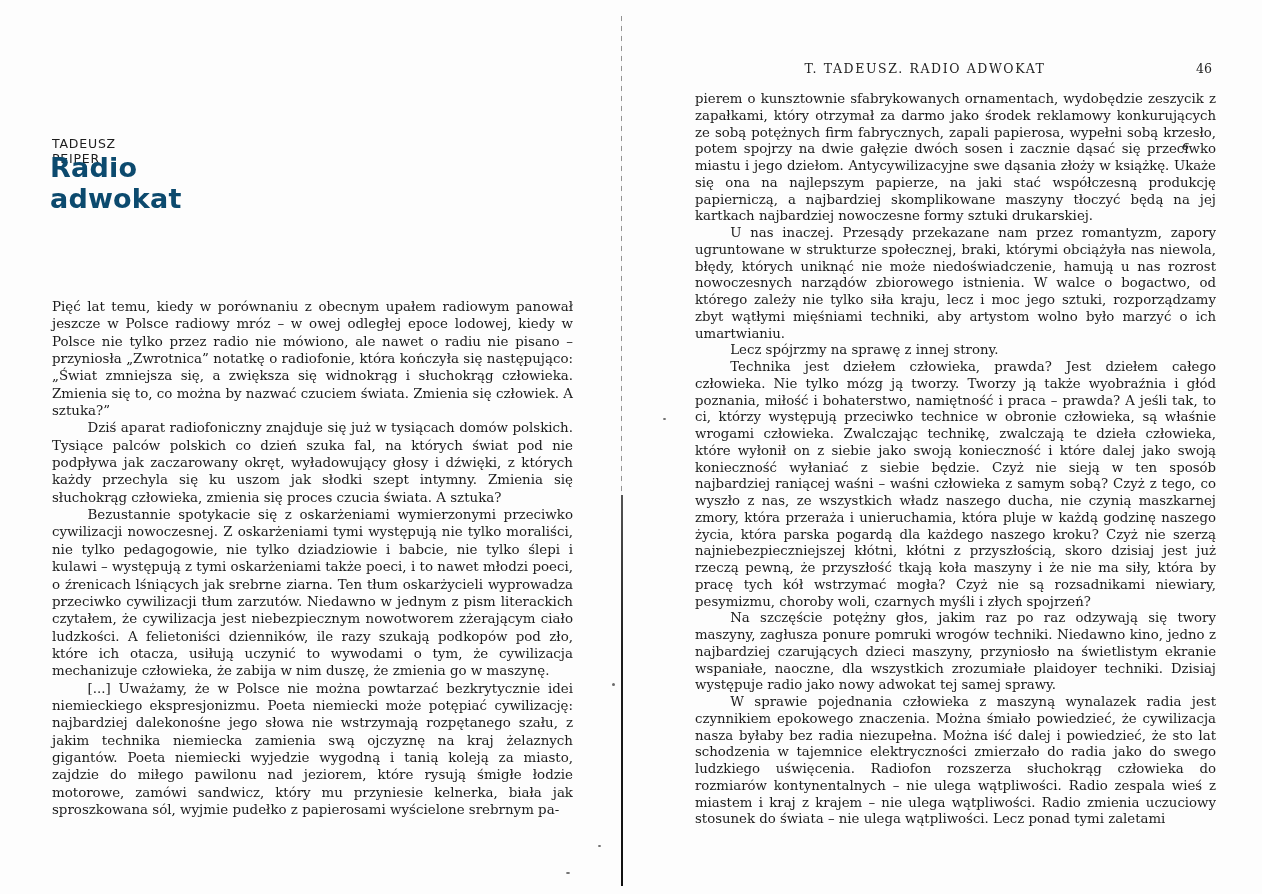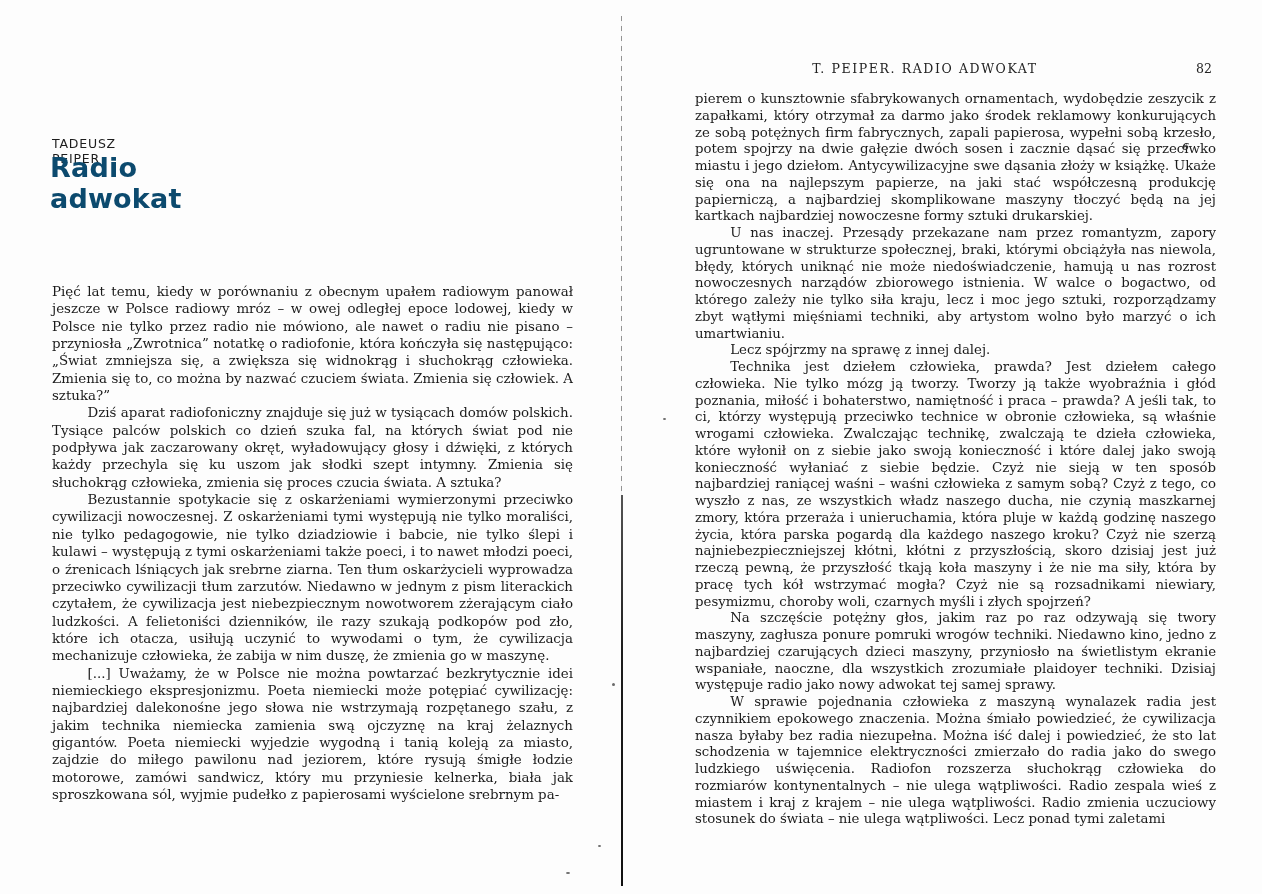--- a/index.html
+++ b/index.html
@@ -24,21 +24,21 @@
     margin-top: 39px;
   }
   .book-title {
     position: absolute; left: 50px; top: 134px;
     font-family: "DejaVu Sans", sans-serif;
     font-weight: 700; font-size: 27px;
     letter-spacing: 0.2px; word-spacing: 7px;
     color: #0c4a6e;
   }
   .left-body {
-    position: absolute; left: 52px; top: 283px; width: 521px;
+    position: absolute; left: 52px; top: 298px; width: 521px;
     font-family: "DejaVu Serif", serif;
     font-size: 13.4px; line-height: 17.35px;
     text-align: justify;
   }
 
   
   .running-header {
     position: absolute; left: 695px; top: 61px; width: 460px;
     text-align: center;
     font-family: "DejaVu Serif", serif;
@@ -97,26 +97,26 @@
   <h1 class="book-title">Radio adwokat</h1>
   <div class="left-body">
       <p class="para"><span>Pięć lat temu, kiedy w porównaniu z obecnym upałem radiowym panował jeszcze w Polsce radiowy mróz – w owej odległej epoce lodowej, kiedy w Polsce nie tylko przez radio nie mówiono, ale nawet o radiu nie pisano – przyniosła „Zwrotnica” notatkę o radiofonie, która kończyła się następująco: „Świat zmniejsza się, a zwiększa się widnokrąg i słuchokrąg człowieka. Zmienia się to, co można by nazwać czuciem świata. Zmienia się człowiek. A sztuka?”</span></p>
       <p class="para indent"><span>Dziś aparat radiofoniczny znajduje się już w tysiącach domów polskich. Tysiące palców polskich co dzień szuka fal, na których świat pod nie podpływa jak zaczarowany okręt, wyładowujący głosy i dźwięki, z których każdy przechyla się ku uszom jak słodki szept intymny. Zmienia się słuchokrąg człowieka, zmienia się proces czucia świata. A sztuka?</span></p>
       <p class="para indent"><span>Bezustannie spotykacie się z oskarżeniami wymierzonymi przeciwko cywilizacji nowoczesnej. Z oskarżeniami tymi występują nie tylko moraliści, nie tylko pedagogowie, nie tylko dziadziowie i babcie, nie tylko ślepi i kulawi – występują z tymi oskarżeniami także poeci, i to nawet młodzi poeci, o źrenicach lśniących jak srebrne ziarna. Ten tłum oskarżycieli wyprowadza przeciwko cywilizacji tłum zarzutów. Niedawno w jednym z pism literackich czytałem, że cywilizacja jest niebezpiecznym nowotworem zżerającym ciało ludzkości. A felietoniści dzienników, ile razy szukają podkopów pod zło, które ich otacza, usiłują uczynić to wywodami o tym, że cywilizacja mechanizuje człowieka, że zabija w nim duszę, że zmienia go w maszynę.</span></p>
       <p class="para indent"><span>[...] Uważamy, że w Polsce nie można powtarzać bezkrytycznie idei niemieckiego ekspresjonizmu. Poeta niemiecki może potępiać cywilizację: najbardziej dalekonośne jego słowa nie wstrzymają rozpętanego szału, z jakim technika niemiecka zamienia swą ojczyznę na kraj żelaznych gigantów. Poeta niemiecki wyjedzie wygodną i tanią koleją za miasto, zajdzie do miłego pawilonu nad jeziorem, które rysują śmigłe łodzie motorowe, zamówi sandwicz, który mu przyniesie kelnerka, biała jak sproszkowana sól, wyjmie pudełko z papierosami wyścielone srebrnym pa-</span></p>
     </div>
 </div>
 
 <div class="page">
-  <div class="running-header">T. PEIPER. RADIO ADWOKAT</div>
-  <div class="page-number">82</div>
+  <div class="running-header">T. TADEUSZ. RADIO ADWOKAT</div>
+  <div class="page-number">46</div>
   <div class="right-body">
       <p class="para"><span>pierem o kunsztownie sfabrykowanych ornamentach, wydobędzie zeszycik z zapałkami, który otrzymał za darmo jako środek reklamowy konkurujących ze sobą potężnych firm fabrycznych, zapali papierosa, wypełni sobą krzesło, potem spojrzy na dwie gałęzie dwóch sosen i zacznie dąsać się przeciwko miastu i jego dziełom. Antycywilizacyjne swe dąsania złoży w książkę. Ukaże się ona na najlepszym papierze, na jaki stać współczesną produkcję papierniczą, a najbardziej skomplikowane maszyny tłoczyć będą na jej kartkach najbardziej nowoczesne formy sztuki drukarskiej.</span></p>
       <p class="para indent"><span>U nas inaczej. Przesądy przekazane nam przez romantyzm, zapory ugruntowane w strukturze społecznej, braki, którymi obciążyła nas niewola, błędy, których uniknąć nie może niedoświadczenie, hamują u nas rozrost nowoczesnych narządów zbiorowego istnienia. </span><span class="it">W walce o bogactwo, od którego zależy nie tylko siła kraju, lecz i moc jego sztuki, rozporządzamy zbyt wątłymi mięśniami techniki, aby artystom wolno było marzyć o ich umartwianiu.</span></p>
-      <p class="para indent"><span>Lecz spójrzmy na sprawę z innej dalej.</span></p>
+      <p class="para indent"><span>Lecz spójrzmy na sprawę z innej strony.</span></p>
       <p class="para indent"><span>Technika jest dziełem człowieka, prawda? Jest dziełem całego człowieka. Nie tylko mózg ją tworzy. Tworzy ją także wyobraźnia i głód poznania, miłość i bohaterstwo, namiętność i praca – prawda? A jeśli tak, to ci, którzy występują przeciwko technice w obronie człowieka, są właśnie wrogami człowieka. Zwalczając technikę, zwalczają te dzieła człowieka, które wyłonił on z siebie jako swoją konieczność i które dalej jako swoją konieczność wyłaniać z siebie będzie. </span><span class="it">Czyż nie sieją w ten sposób najbardziej raniącej waśni – waśni człowieka z samym sobą?</span><span> Czyż z tego, co wyszło z nas, ze wszystkich władz naszego ducha, nie czynią maszkarnej zmory, która przeraża i unieruchamia, która pluje w każdą godzinę naszego życia, która parska pogardą dla każdego naszego kroku? Czyż nie szerzą najniebezpieczniejszej kłótni, kłótni z przyszłością, skoro dzisiaj jest już rzeczą pewną, że przyszłość tkają koła maszyny i że nie ma siły, która by pracę tych kół wstrzymać mogła? Czyż nie są rozsadnikami niewiary, pesymizmu, choroby woli, czarnych myśli i złych spojrzeń?</span></p>
       <p class="para indent"><span>Na szczęście potężny głos, jakim raz po raz odzywają się twory maszyny, zagłusza ponure pomruki wrogów techniki. Niedawno kino, jedno z najbardziej czarujących dzieci maszyny, przyniosło na świetlistym ekranie wspaniałe, naoczne, dla wszystkich zrozumiałe </span><span class="it">plaidoyer</span><span> techniki. Dzisiaj występuje radio jako nowy adwokat tej samej sprawy.</span></p>
       <p class="para indent"><span>W sprawie pojednania człowieka z maszyną wynalazek radia jest czynnikiem epokowego znaczenia. Można śmiało powiedzieć, że cywilizacja nasza byłaby bez radia niezupełna. Można iść dalej i powiedzieć, że sto lat schodzenia w tajemnice elektryczności zmierzało do radia jako do swego ludzkiego uświęcenia. Radiofon rozszerza słuchokrąg człowieka do rozmiarów kontynentalnych – nie ulega wątpliwości. Radio zespala wieś z miastem i kraj z krajem – nie ulega wątpliwości. Radio zmienia uczuciowy stosunek do świata – nie ulega wątpliwości. Lecz ponad tymi zaletami</span></p>
     </div>
   <div class="margin-mark">6</div>
 </div>
 
 <div class="gutter-line">
   <div class="dashes"></div>
   <div class="solid"></div>

